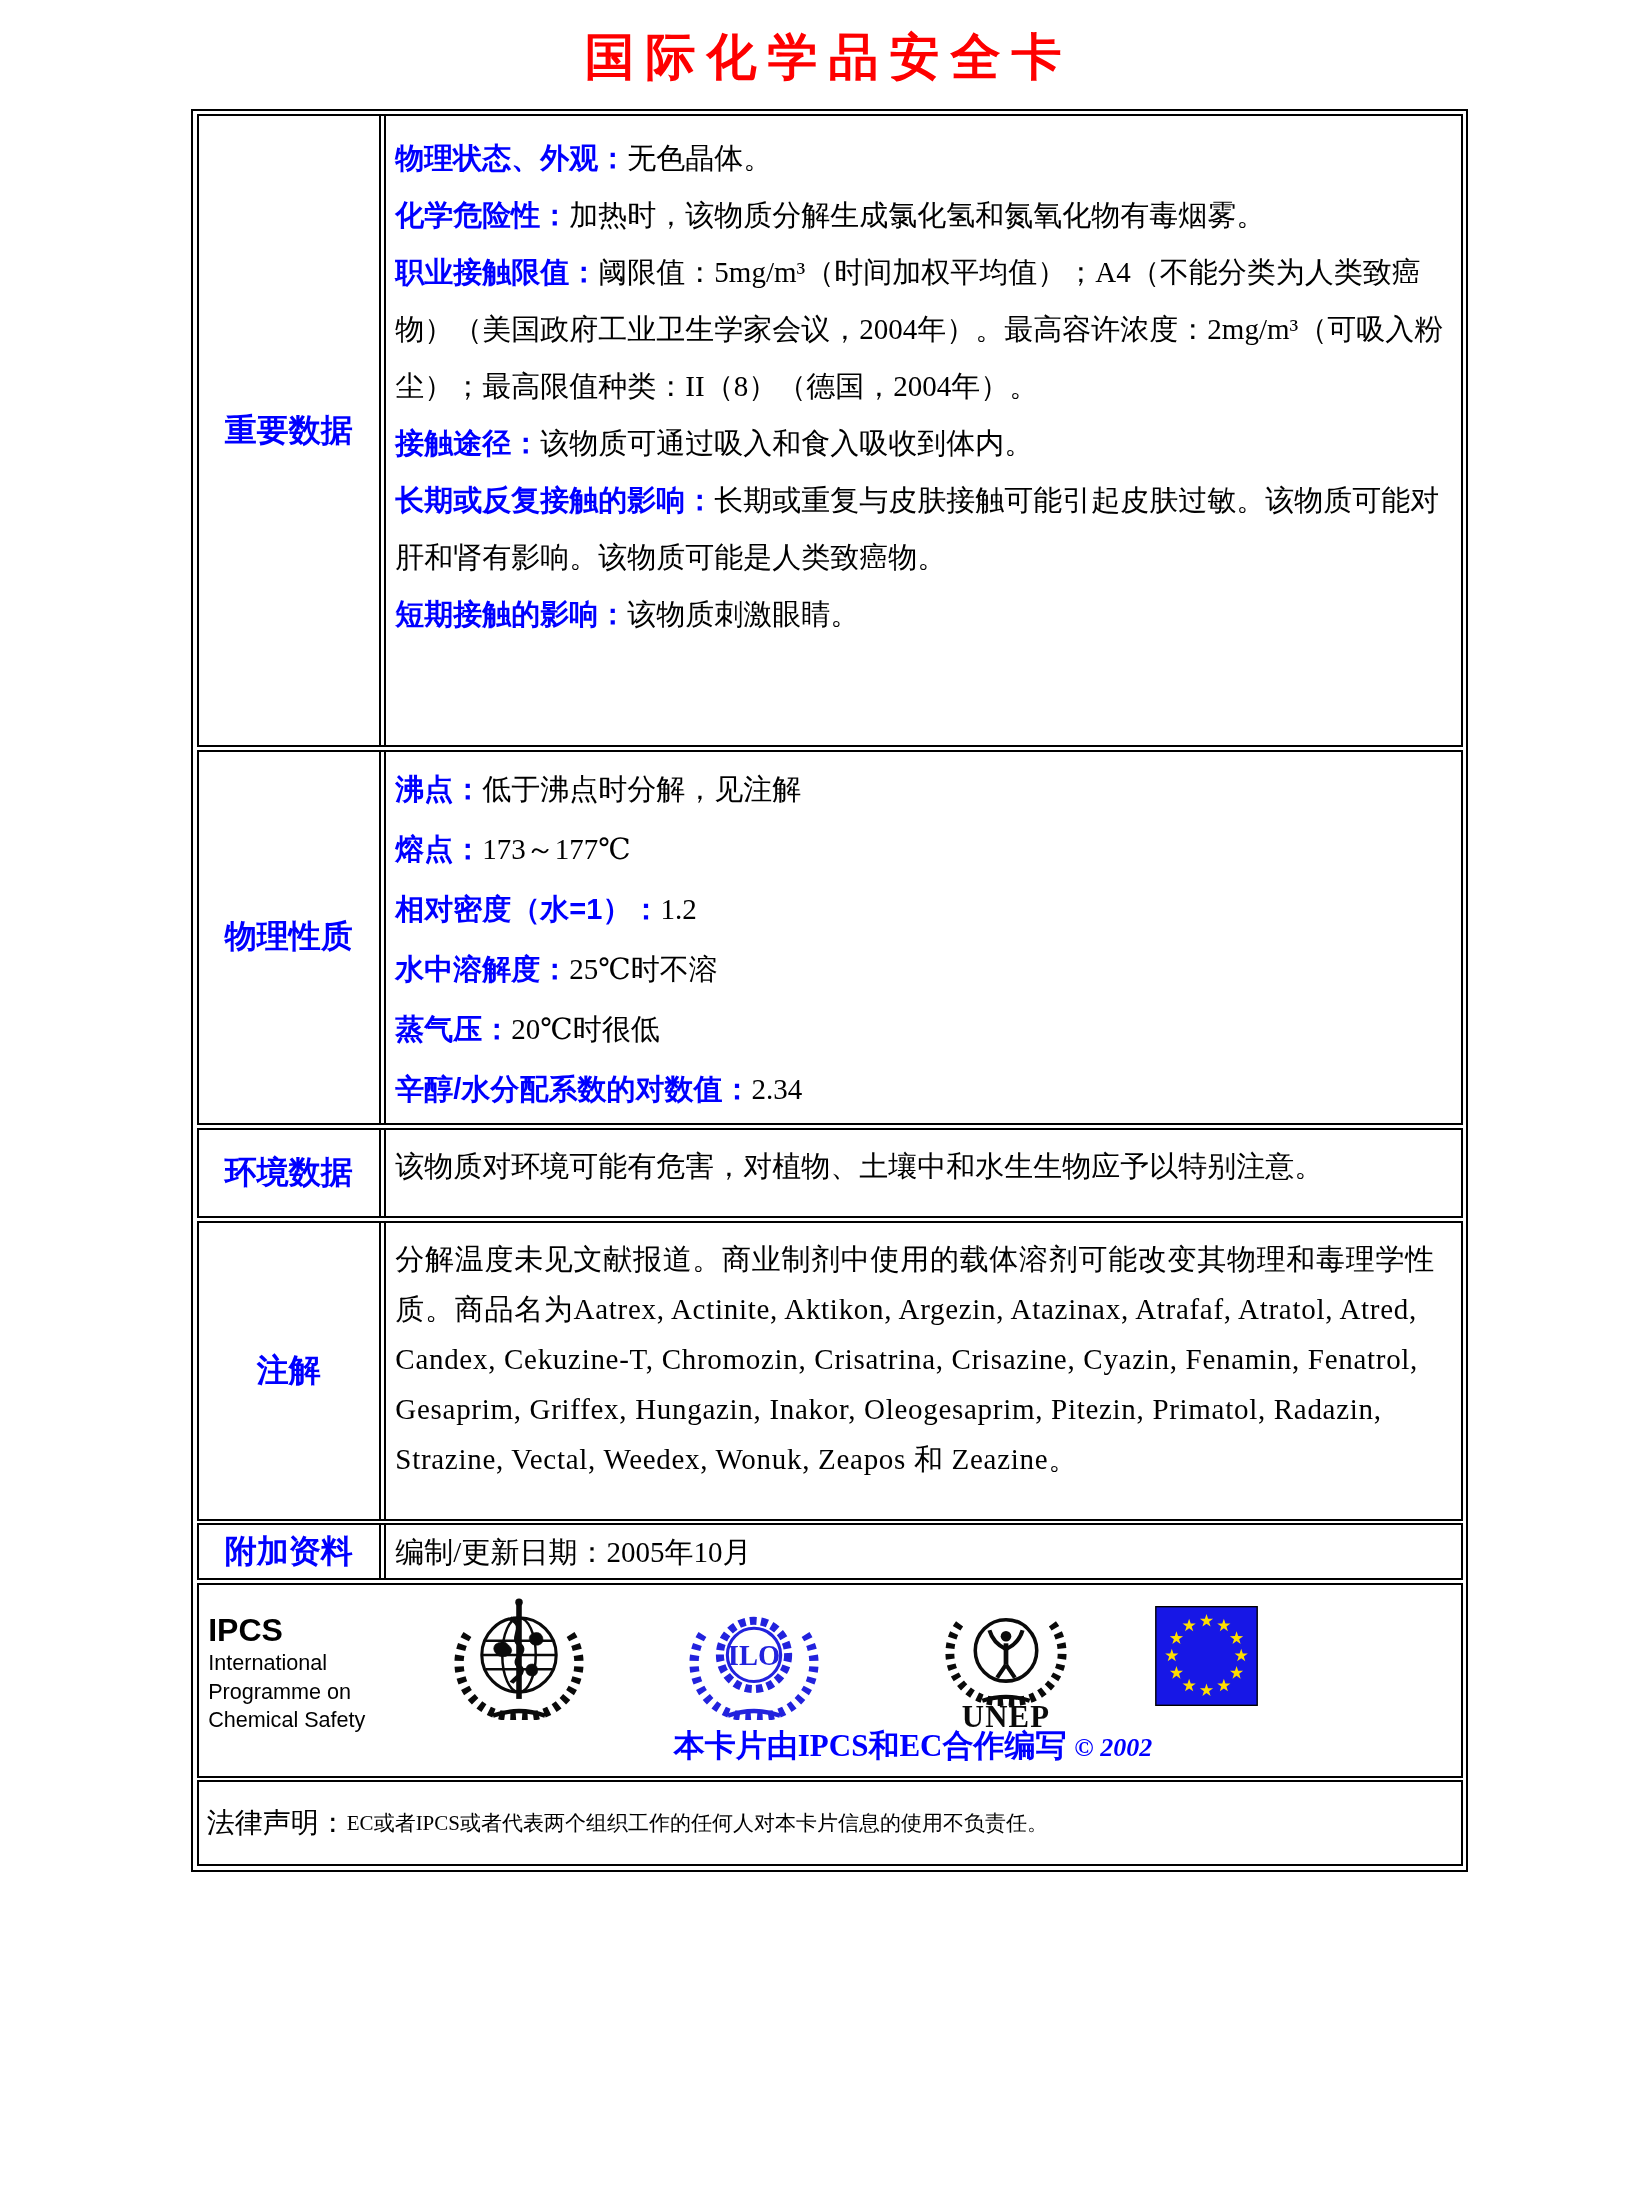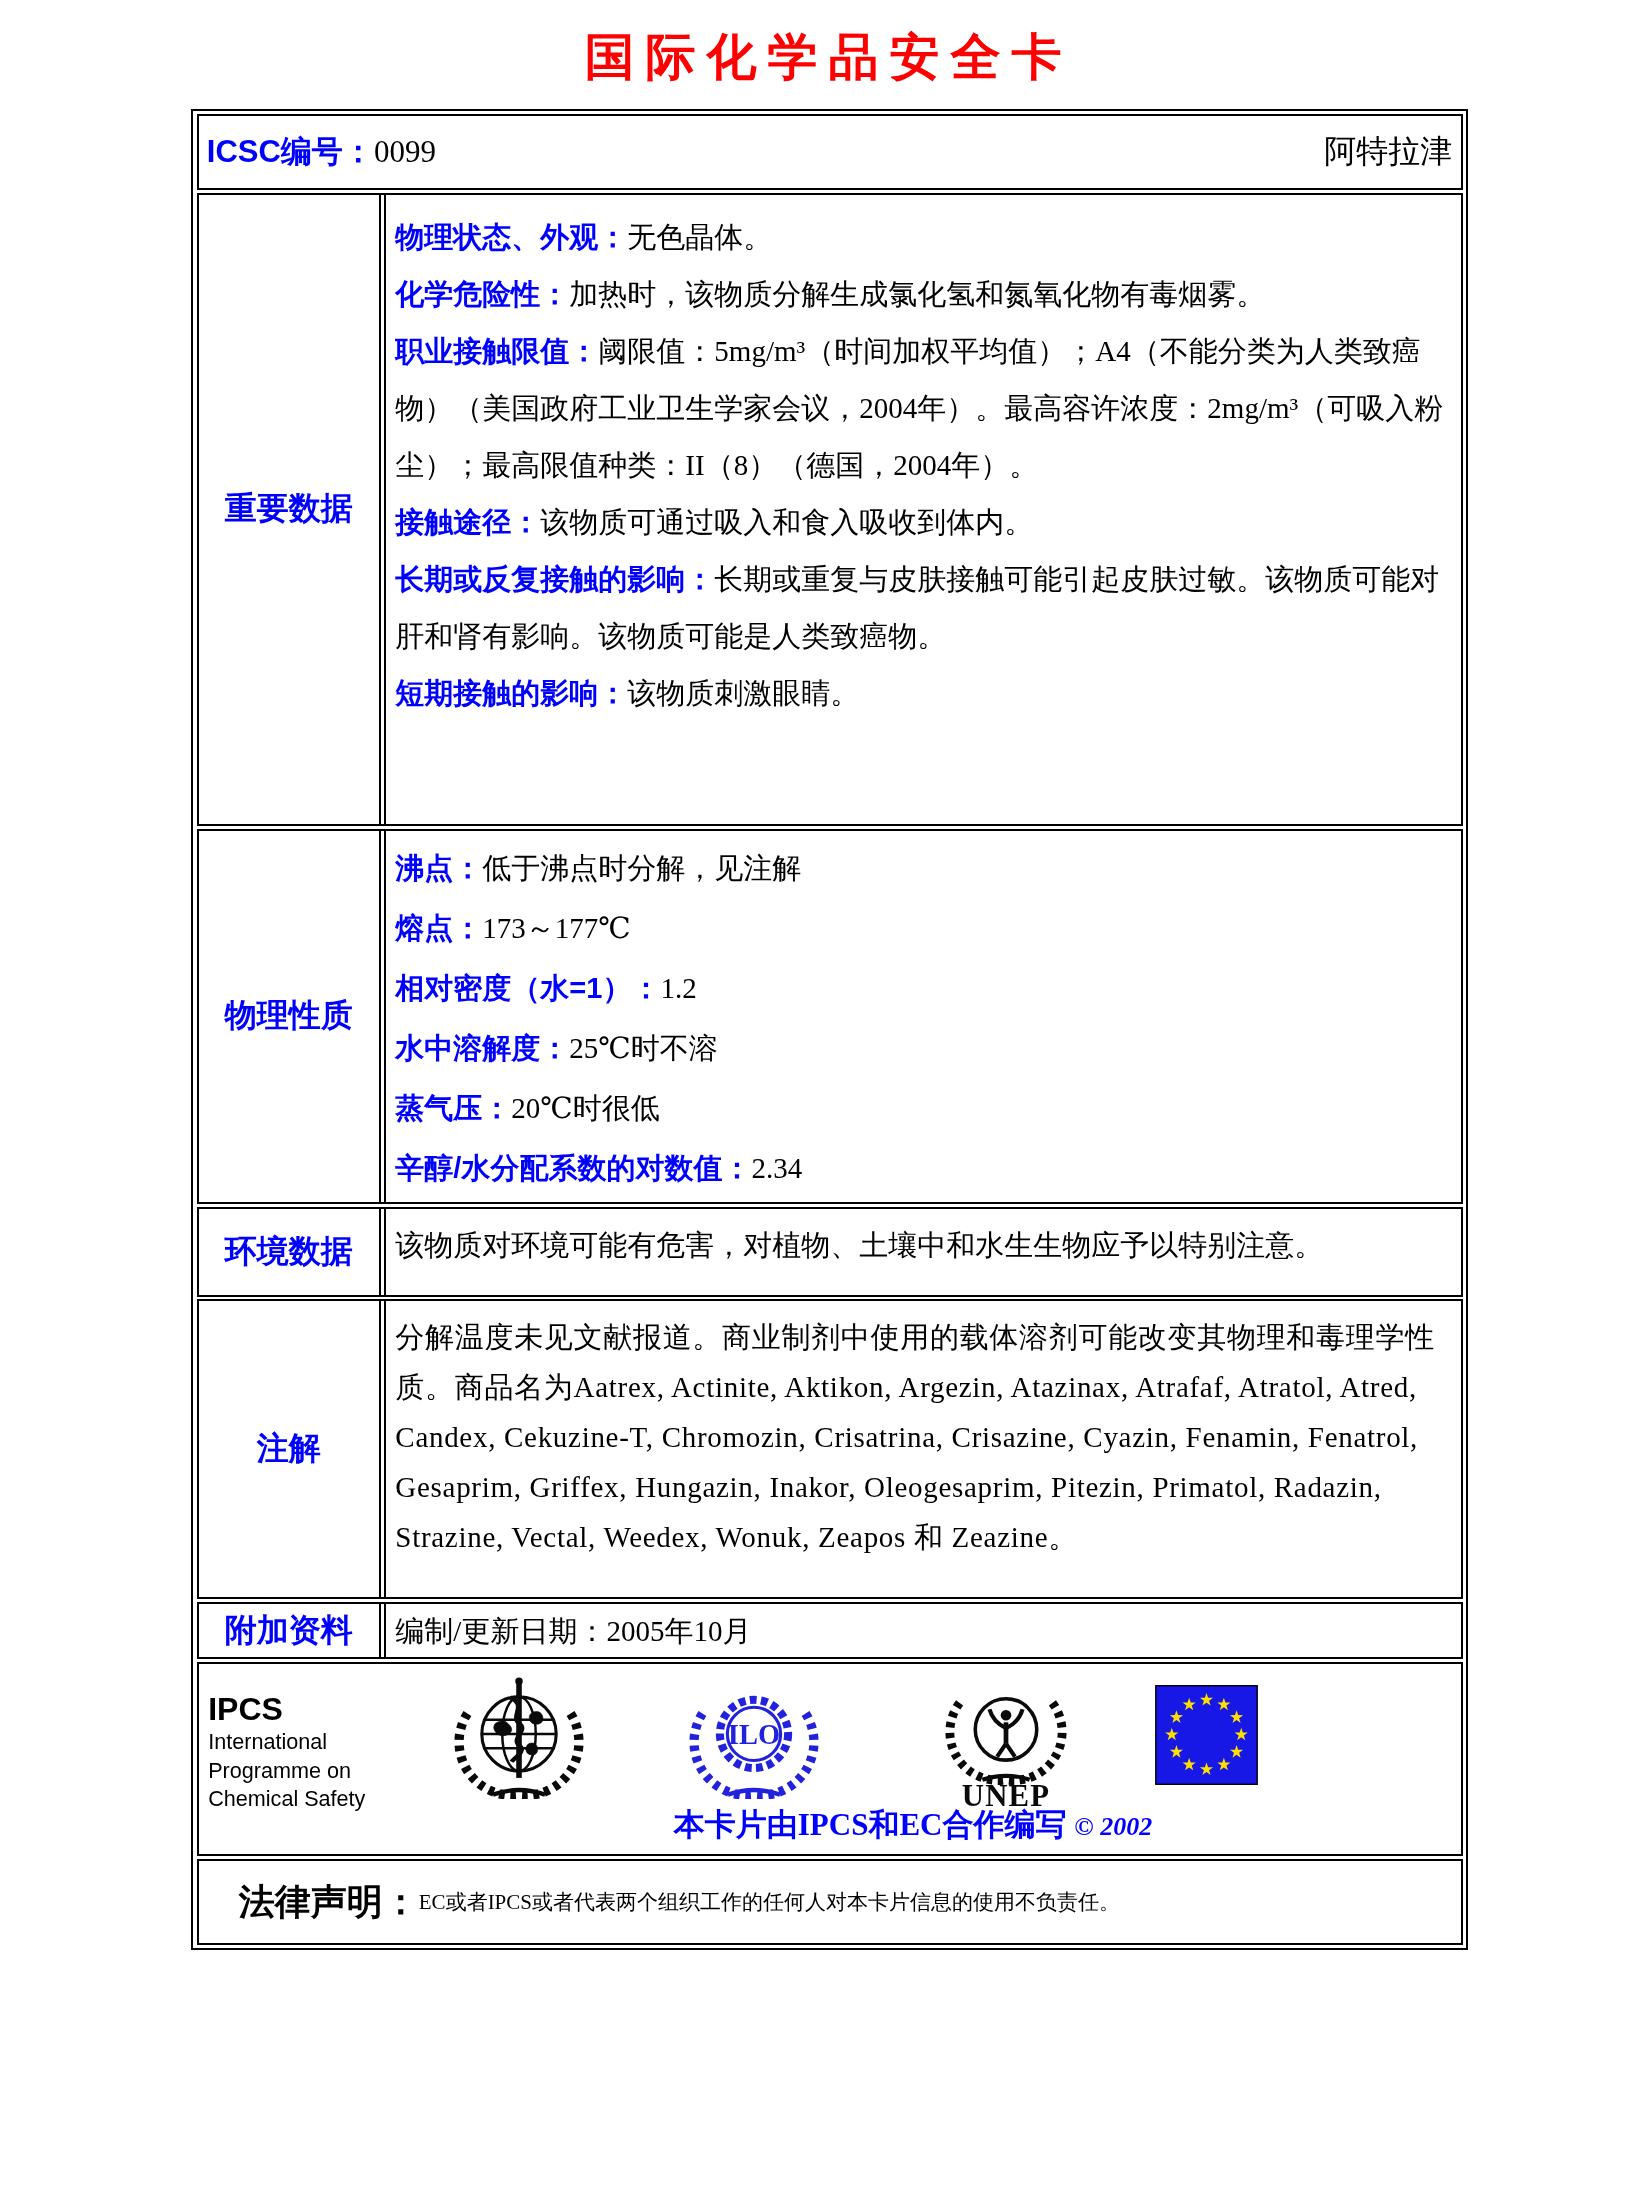--- a/index.html
+++ b/index.html
@@ -49,36 +49,30 @@
   .logo-who{width:136px;height:124px;}
   .logo-ilo{width:136px;height:124px;margin-left:99px;}
   .logo-unep{width:146px;height:136px;margin-left:111px;}
   .logo-eu{width:103px;height:100px;margin-left:76px;margin-top:9.7px;}
   .credit{text-align:center;padding-left:167px;margin-top:-9.7px;
     color:#0000ff;font-weight:bold;font-size:31px;
     font-family:"Liberation Serif","DejaVu Serif",serif;}
   .credit-year{font-weight:bold;font-size:26px;font-style:italic;}
 
   .row-legal{min-height:76px;display:flex;align-items:center;padding:2.8px 8.3px;}
-  .legal-label{font-weight:bold;font-size:36px;color:#000;white-space:nowrap;margin-left:32px;}
+  .legal-label{font-weight:normal;font-size:28px;color:#000;white-space:nowrap;}
   .legal-text{font-family:"Liberation Serif","DejaVu Serif",serif;font-size:21px;}
 </style>
 </head>
 <body>
 
 <div class="page-title">国际化学品安全卡</div>
 
 <div class="card">
 
-  <div class="row row-icsc">
-    <div class="icsc-left">
-      <span class="icsc-label">ICSC编号：</span><span class="icsc-number">0099</span>
-    </div>
-    <div class="chem-name">阿特拉津</div>
-  </div>
 
   <div class="row row-important">
     <div class="lab">重要数据</div>
     <div class="cnt">
       <div><span class="k">物理状态、外观：</span><span class="serif">无色晶体。</span></div>
       <div><span class="k">化学危险性：</span><span class="serif">加热时，该物质分解生成氯化氢和氮氧化物有毒烟雾。</span></div>
       <div><span class="k">职业接触限值：</span><span class="serif">阈限值：5mg/m³（时间加权平均值）；A4（不能分类为人类致癌物）（美国政府工业卫生学家会议，2004年）。最高容许浓度：2mg/m³（可吸入粉尘）；最高限值种类：II（8）（德国，2004年）。</span></div>
       <div><span class="k">接触途径：</span><span class="serif">该物质可通过吸入和食入吸收到体内。</span></div>
       <div><span class="k">长期或反复接触的影响：</span><span class="serif">长期或重复与皮肤接触可能引起皮肤过敏。该物质可能对肝和肾有影响。该物质可能是人类致癌物。</span></div>
       <div><span class="k">短期接触的影响：</span><span class="serif">该物质刺激眼睛。</span></div>

